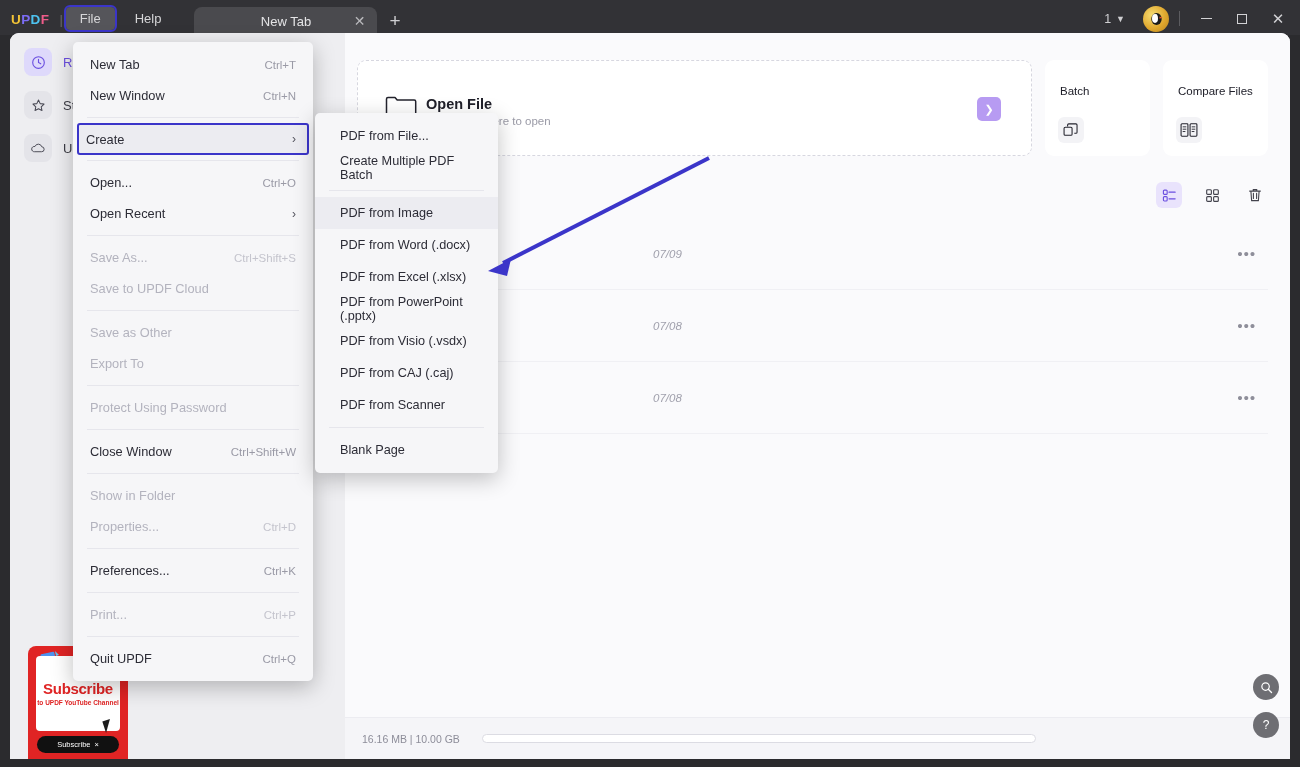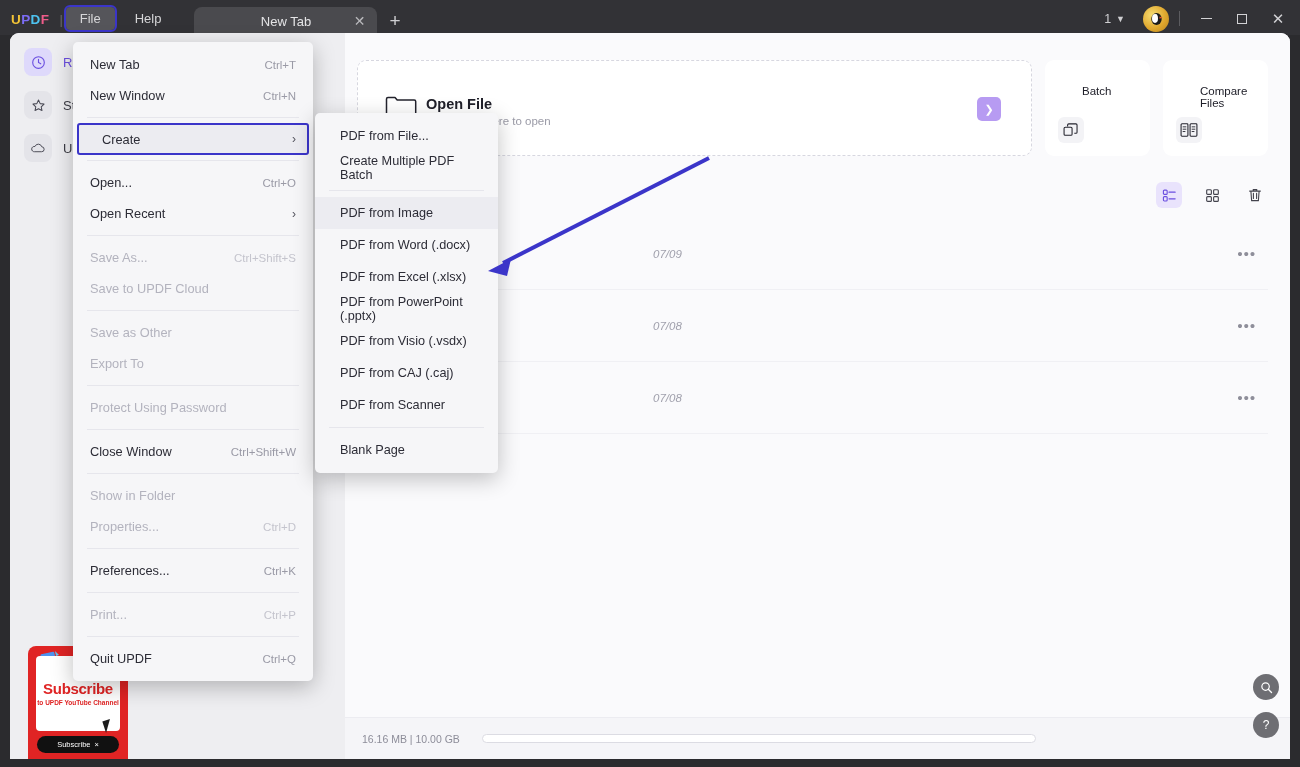--- a/index.html
+++ b/index.html
@@ -166,21 +166,21 @@
     width:24px; height:24px; border-radius:5px;
     background:#b79bf2; color:#fff; font-size:11px;
     display:flex; align-items:center; justify-content:center;
   }
   .mini-card {
     width:105px; background:#fff; border-radius:9px;
     position:relative;
   }
   .mini-card .mc-title {
     position:absolute; left:15px; top:25px;
-    font-size:11.5px; color:#20202a;margin-left:22px;
+    font-size:11.5px; color:#20202a;
   }
   .mini-card .mc-icon {
     position:absolute; left:13px; top:57px;
     width:26px; height:26px; border-radius:6px; background:#f3f3f6;
     display:flex; align-items:center; justify-content:center;
   }
 
   
   #listbar {
     position:absolute; left:12px; top:145px; right:22px; height:34px;
@@ -251,21 +251,21 @@
     font-size:12.8px; color:#2c2c36;
   }
   .mi .sc { margin-left:auto; font-size:11.5px; color:#9a9aa6; }
   .mi .arr { margin-left:auto; font-size:12px; color:#55555f; }
   .mi.disabled { color:#b3b3be; }
   .mi.disabled .sc { color:#c4c4cd; }
   .mi.hl-create {
     background:#ececf1;
     outline:2.5px solid #3b35c9; outline-offset:-1px;
     border-radius:2px;
-    margin: 3px 5px; padding-left:24px; padding-right:12px;
+    margin: 3px 5px; padding-left:8px; padding-right:12px;
     height:30px;
   }
   .msep { height:1px; background:#e6e6ec; margin:6px 14px; }
 
   
   #createmenu {
     position:absolute; left:315px; top:113px;
     width:183px;
     background:#f6f6f8;
     border-radius:5px;

